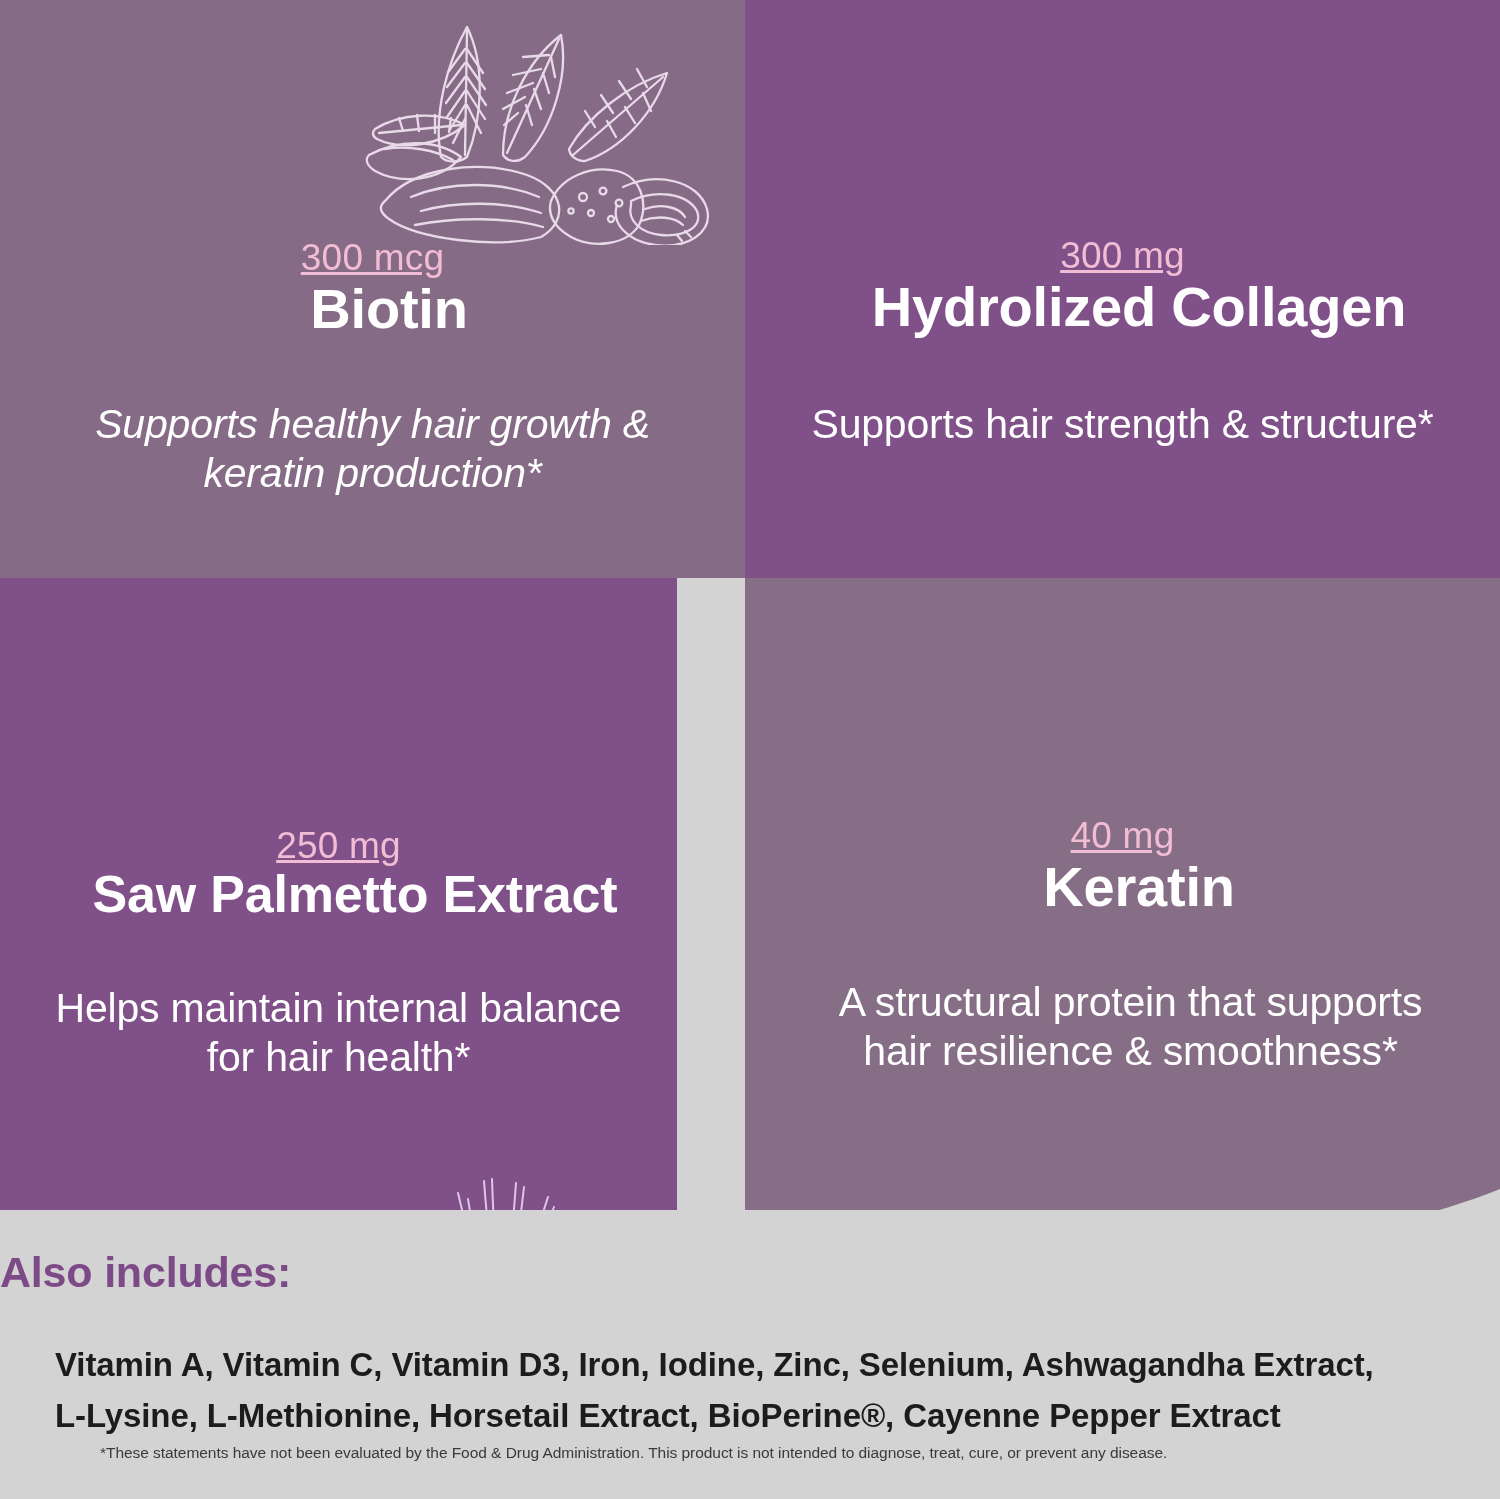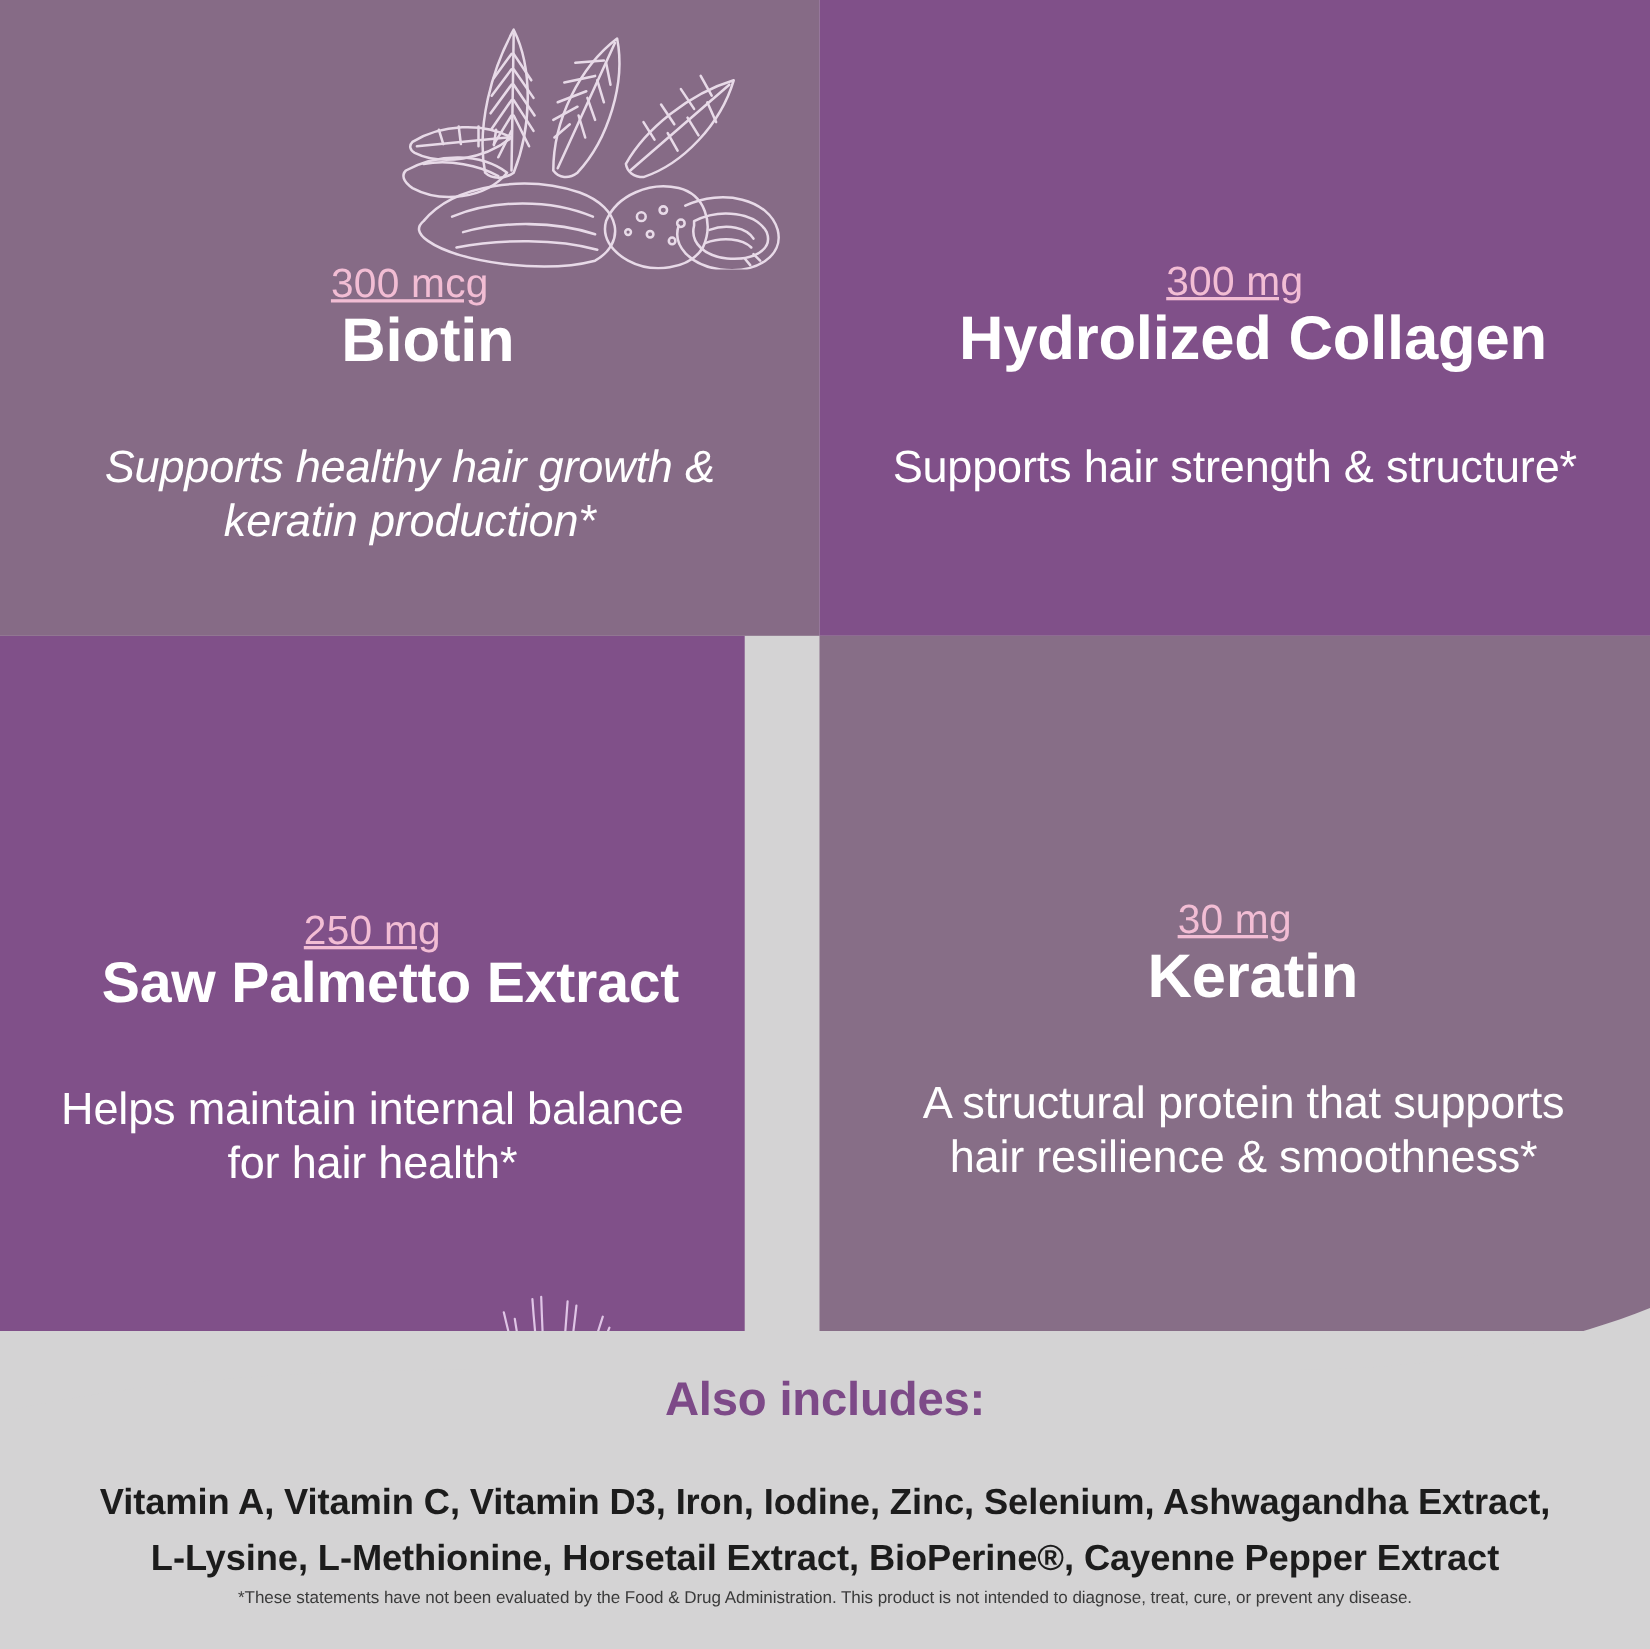--- a/index.html
+++ b/index.html
@@ -90,21 +90,21 @@
   .illus svg { display:block; }
 
   .illus-biotin   { left:355px;  top:5px;   width:360px; height:240px; }
   .illus-palmetto { left:280px;  top:595px; width:440px; height:265px; }
 
   
   .bottom {
     position:absolute;
     left:0; top:1210px;
     width:1500px; height:289px;
-    text-align:center;
+    text-align:left;
   }
   .also-title {
     margin-top:38px;
     color:#7d4a88;
     font-size:43px;
     font-weight:bold;
     letter-spacing:-.2px;
   }
   .ingredients {
     margin-top:42px;
@@ -254,21 +254,21 @@
         <div class="name sz-lg">Saw Palmetto Extract</div>
       </div>
       <div class="quad-inner bl-desc">
         <div class="desc">Helps maintain internal balance for hair health*</div>
       </div>
     </div>
 
     <div class="quad q-br">
 
       <div class="quad-inner br-head">
-        <div class="dose">30 mg</div>
+        <div class="dose">40 mg</div>
         <div class="name sz-xl">Keratin</div>
       </div>
       <div class="quad-inner br-desc">
         <div class="desc">A structural protein that supports hair resilience &amp; smoothness*</div>
       </div>
     </div>
   </div>
 
   <svg class="wave" viewBox="0 0 1500 420" preserveAspectRatio="none">
     <path d="M0 205 C120 178 250 167 430 166 L1180 166 C1300 166 1410 146 1500 110 L1500 420 L0 420 Z" fill="#d4d3d4"></path>

